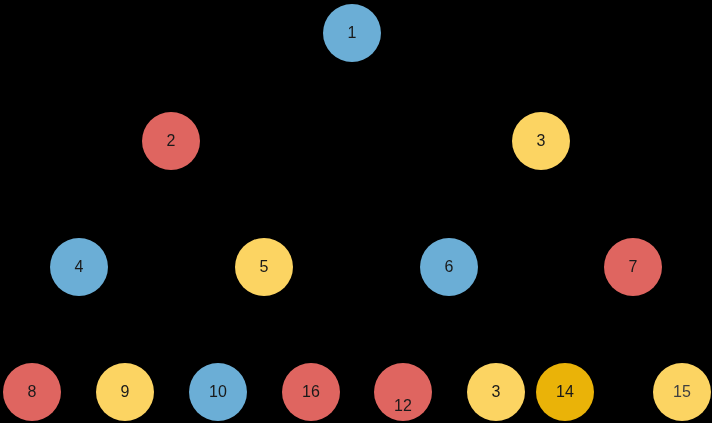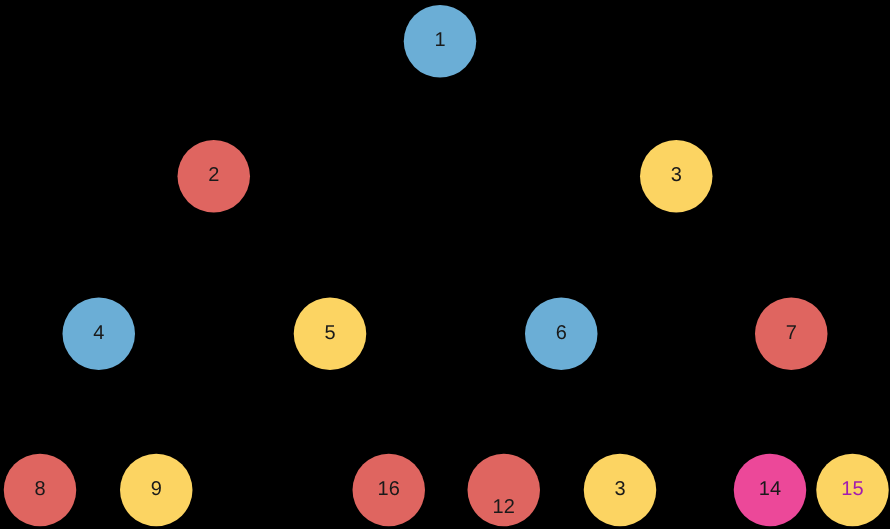--- a/index.html
+++ b/index.html
@@ -58,28 +58,31 @@
     </div>
     <div class="node" style="left: 604px; top: 238px; width: 58px; height: 58px; background: rgb(223, 101, 96);">
       <span class="node-label" style="color: rgb(26, 26, 26);">7</span>
     </div>
     <div class="node" style="left: 3px; top: 363px; width: 58px; height: 58px; background: rgb(223, 101, 96);">
       <span class="node-label" style="color: rgb(26, 26, 26);">8</span>
     </div>
     <div class="node" style="left: 96px; top: 363px; width: 58px; height: 58px; background: rgb(252, 212, 98);">
       <span class="node-label" style="color: rgb(26, 26, 26);">9</span>
     </div>
+    <div class="node" style="left: 189px; top: 363px; width: 58px; height: 58px; background: rgb(107, 174, 214);">
+      <span class="node-label" style="color: rgb(26, 26, 26);">10</span>
+    </div>
     <div class="node" style="left: 282px; top: 363px; width: 58px; height: 58px; background: rgb(223, 101, 96);">
       <span class="node-label" style="color: rgb(26, 26, 26);">16</span>
     </div>
     <div class="node" style="left: 374px; top: 363px; width: 58px; height: 58px; background: rgb(223, 101, 96);">
       <span class="node-label" style="color: rgb(26, 26, 26); margin-top: 28px;">12</span>
     </div>
     <div class="node" style="left: 467px; top: 363px; width: 58px; height: 58px; background: rgb(252, 212, 98);">
       <span class="node-label" style="color: rgb(26, 26, 26);">3</span>
     </div>
-    <div class="node" style="left: 587px; top: 363px; width: 58px; height: 58px; background: #ec4899;">
+    <div class="node" style="left: 536px; top: 363px; width: 58px; height: 58px; background: #eab308;">
       <span class="node-label" style="color: rgb(26, 26, 26);">14</span>
     </div>
     <div class="node" style="left: 653px; top: 363px; width: 58px; height: 58px; background: rgb(252, 212, 98);">
-      <span class="node-label" style="color: #a21caf;">15</span>
+      <span class="node-label" style="color: #404040;">15</span>
     </div>
   </div>
 
 </body></html>

